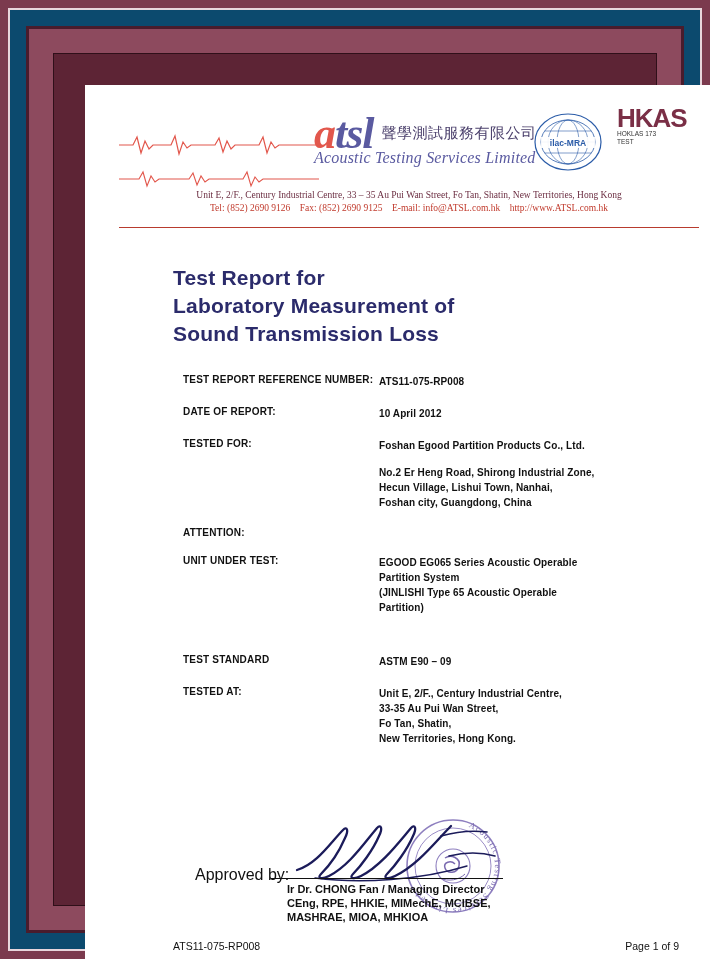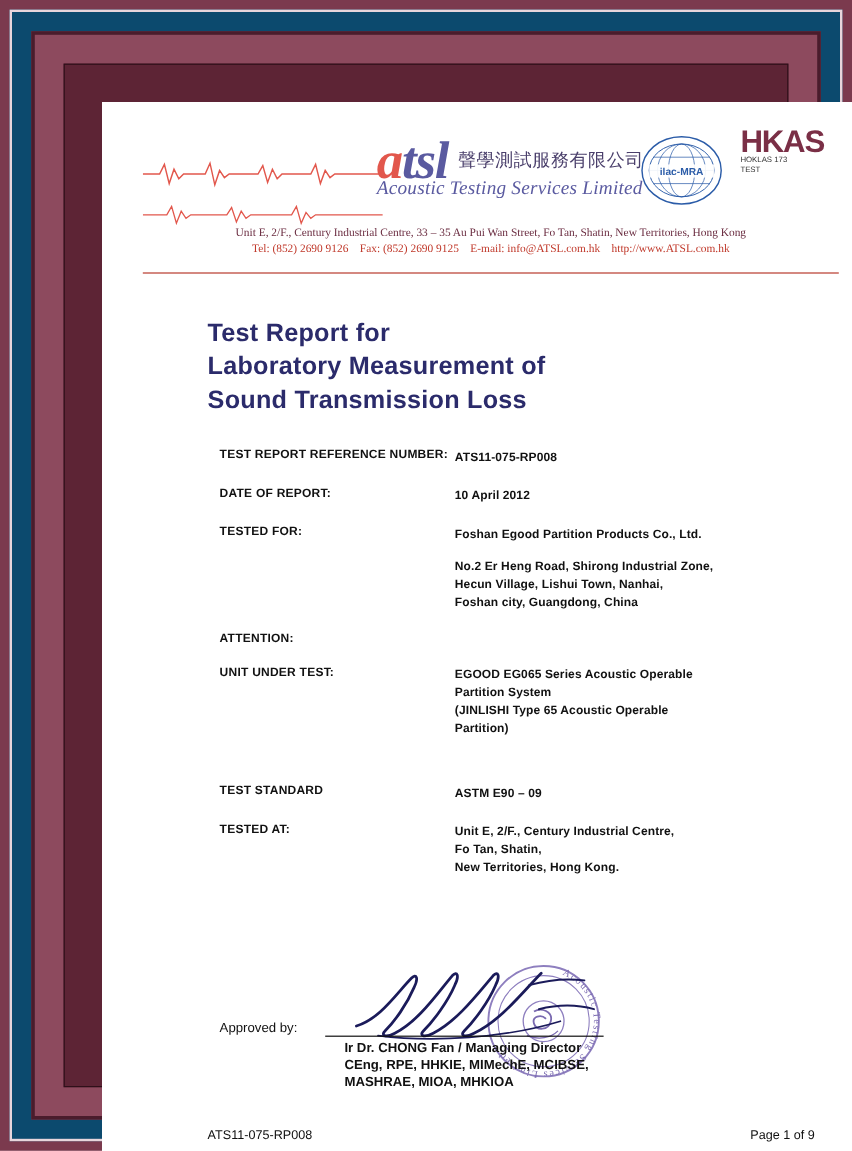--- a/index.html
+++ b/index.html
@@ -187,22 +187,22 @@
 
   
   .sigblock {
     position: relative;
     margin: 58px 0 0 98px;
     height: 120px;
     width: 470px;
   }
   .sig-label {
     position: absolute;
-    left: 0; top: 62px;
-    font-size: 11px;
+    left: 12px; top: 62px;
+    font-size: 16px;
     color: #111;
   }
   .sig-line {
     position: absolute;
     left: 88px; top: 74px;
     width: 232px;
     border-top: 1px solid #111;
   }
   .sig-scribble {
     position: absolute;
@@ -343,20 +343,21 @@
 
             <div class="row">
               <div class="lbl">TEST STANDARD</div>
               <div class="val">ASTM E90 – 09</div>
             </div>
 
             <div class="row">
               <div class="lbl">TESTED AT:</div>
               <div class="val">
                 <span class="just">Unit E, 2/F., Century Industrial Centre,</span>
+                <span class="just">33-35 Au Pui Wan Street,</span>
                 <span class="just">Fo Tan, Shatin,</span>
                 <span class="just">New Territories, Hong Kong.</span>
               </div>
             </div>
           </div>
 
           <div class="sigblock">
             <div class="sig-label">Approved by:</div>
 
             <svg class="sig-stamp" viewBox="0 0 116 116">

